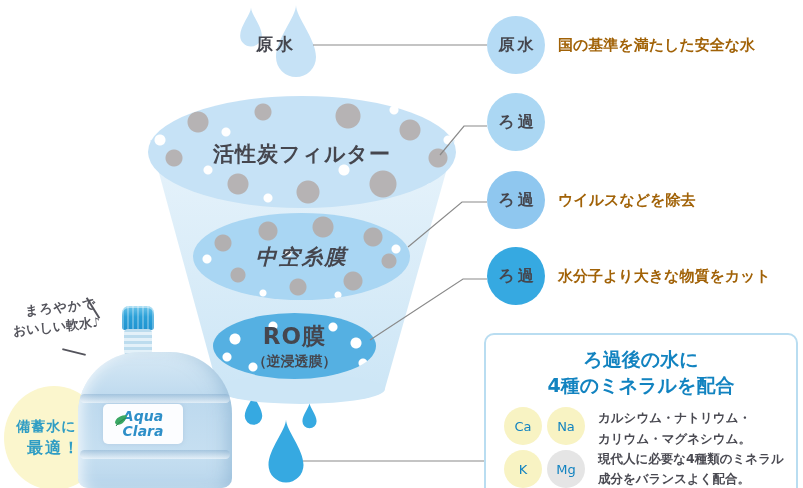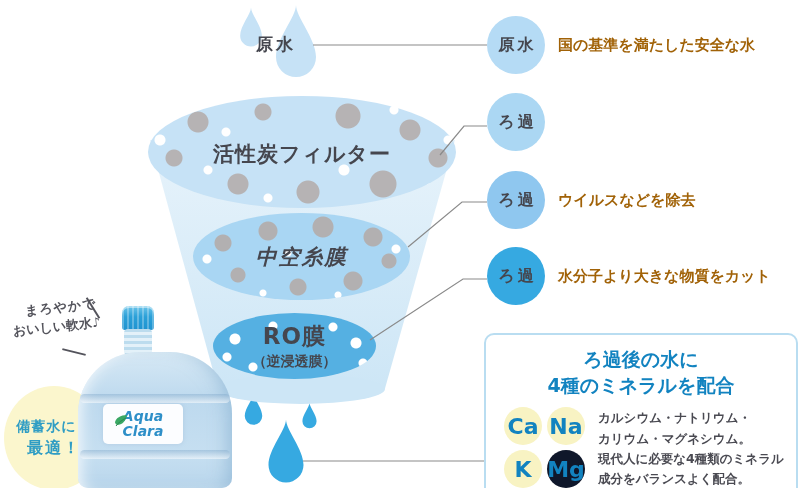--- a/index.html
+++ b/index.html
@@ -80,21 +80,21 @@
     font-size:16px;font-weight:bold;color:#45464e;letter-spacing:3px;text-indent:3px;flex:0 0 58px;}
   .step-desc{margin-left:13px;font-size:15px;font-weight:bold;color:#a16207;white-space:nowrap;}
 
   
   .mineral-box{position:absolute;left:484px;top:333px;width:314px;height:168px;background:#fff;
     border:2px solid #b9ddf1;border-radius:10px;z-index:5;padding:12px 14px 0 14px;}
   .mineral-title{ text-align:center;color:#1283c0;font-weight:bold;font-size:19px;line-height:1.35;}
   .mineral-row{display:flex;margin-top:9px;}
   .mineral-grid{display:grid;grid-template-columns:38px 38px;grid-template-rows:38px 38px;gap:5px;margin-left:4px;flex:0 0 auto;}
   .mineral-chip{border-radius:50%;display:flex;align-items:center;justify-content:center;
-    font-size:22px;font-weight:bold;color:#1283c0;}
+    font-size:13px;font-weight:normal;color:#1283c0;}
   .mineral-desc{margin-left:13px;font-size:12.5px;font-weight:bold;color:#4a4a52;line-height:1.62;padding-top:1px;white-space:nowrap;}
 
   
   .handwritten{position:absolute;left:12px;top:299px;z-index:8;transform:rotate(-6deg);
     font-size:13px;font-weight:bold;color:#54545c;line-height:1.45;white-space:nowrap;}
   .handwritten .l1{margin-left:14px;letter-spacing:1px;}
   .tick{position:absolute;background:#54545c;z-index:8;}
   .tick-top{left:92px;top:296px;width:2px;height:24px;transform:rotate(-32deg);}
   .tick-bottom{left:62px;top:351px;width:24px;height:2px;transform:rotate(14deg);}
   .badge{position:absolute;left:4px;top:386px;width:100px;height:104px;border-radius:50%;z-index:2;
@@ -198,21 +198,21 @@
   <div class="mineral-box">
     <div class="mineral-title">
       <div>ろ過後の水に</div>
       <div>4種のミネラルを配合</div>
     </div>
     <div class="mineral-row">
       <div class="mineral-grid">
         <div class="mineral-chip" style="background-color: rgb(248, 243, 195);">Ca</div>
         <div class="mineral-chip" style="background-color: rgb(248, 243, 195);">Na</div>
         <div class="mineral-chip" style="background-color: rgb(248, 243, 195);">K</div>
-        <div class="mineral-chip" style="background-color: #0f172a;">Mg</div>
+        <div class="mineral-chip" style="background-color: #e5e5e5;">Mg</div>
       </div>
       <div class="mineral-desc">
         <div>カルシウム・ナトリウム・</div>
         <div>カリウム・マグネシウム。</div>
         <div>現代人に必要な4種類のミネラル</div>
         <div>成分をバランスよく配合。</div>
       </div>
     </div>
   </div>
 

